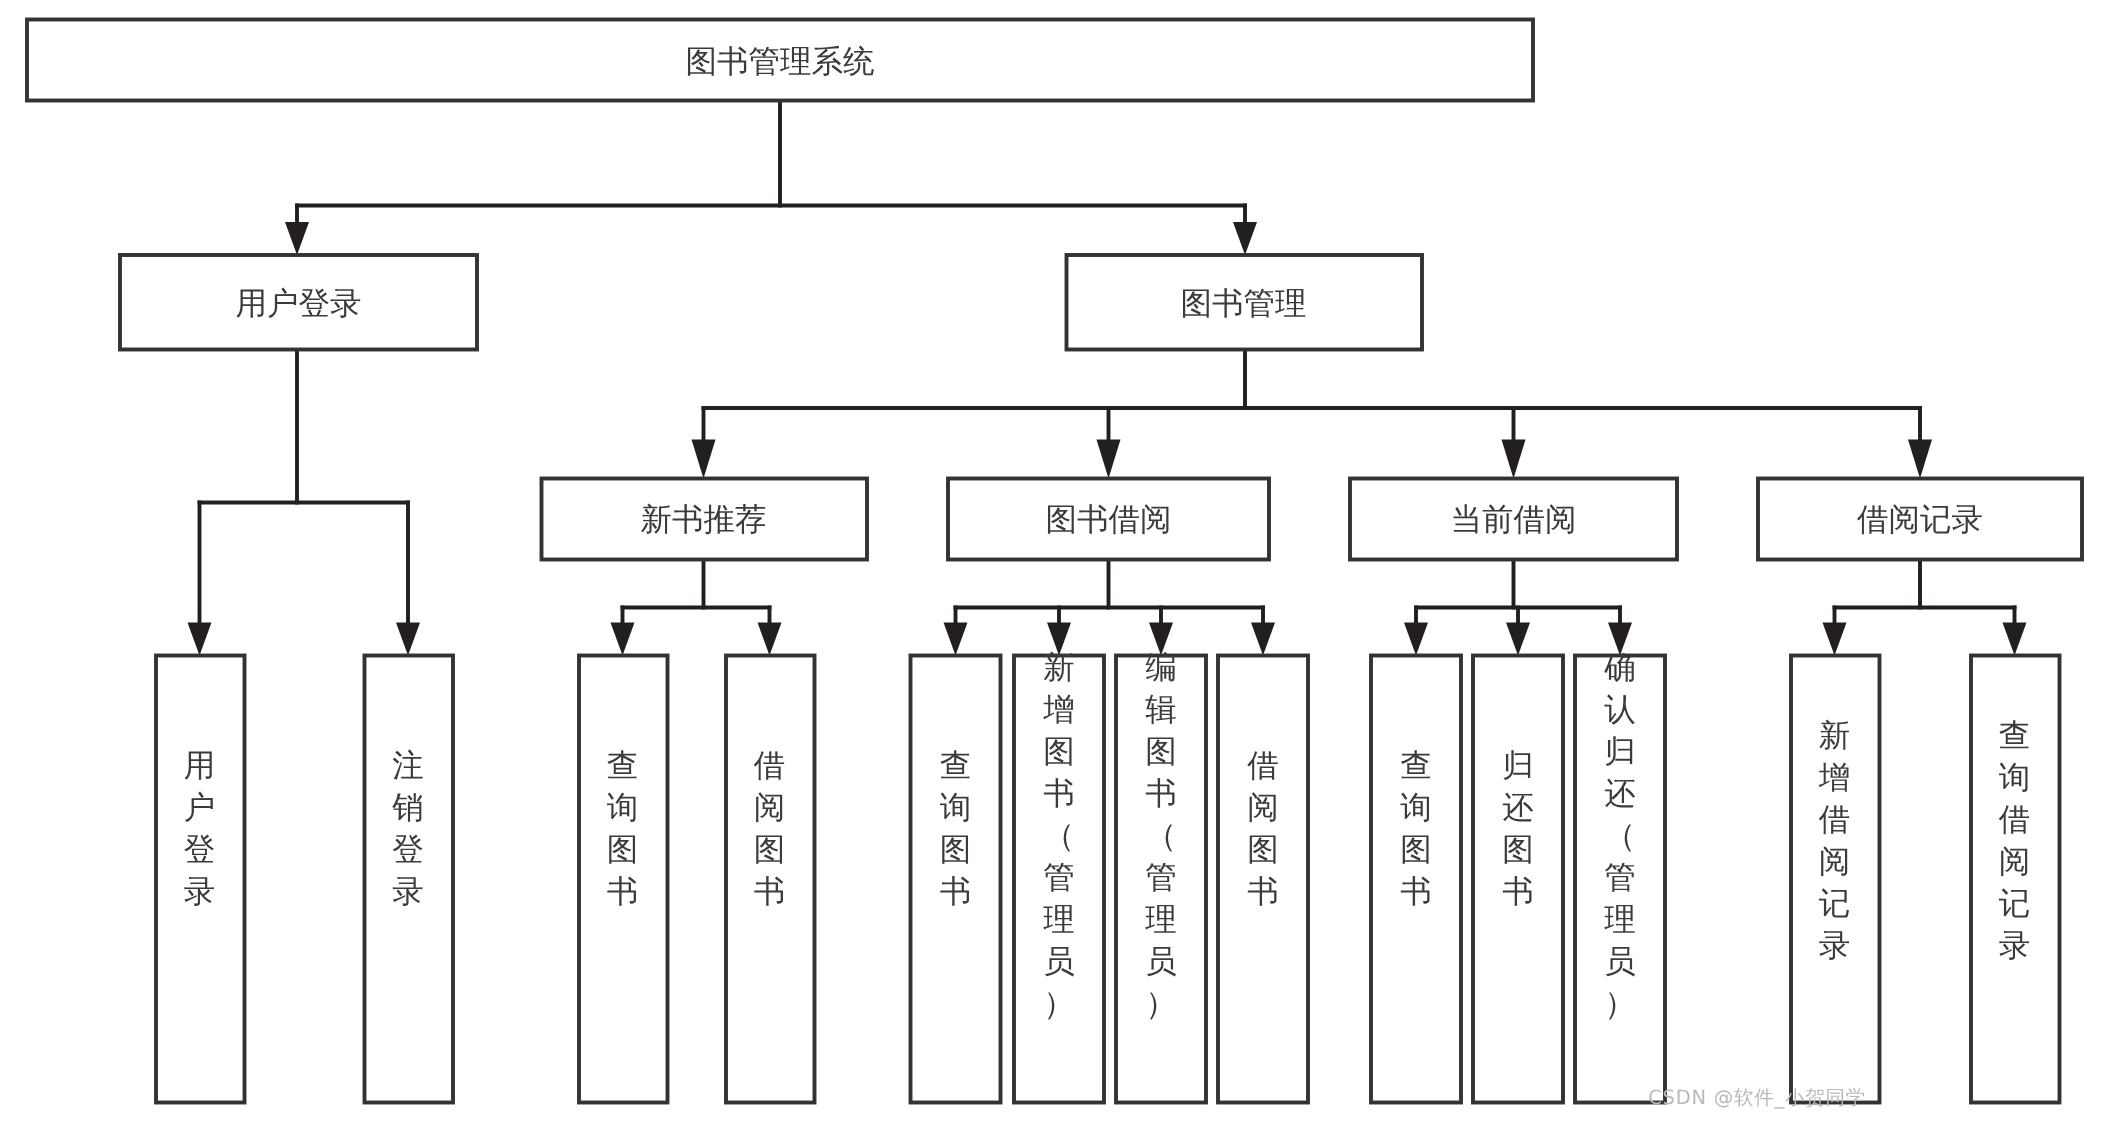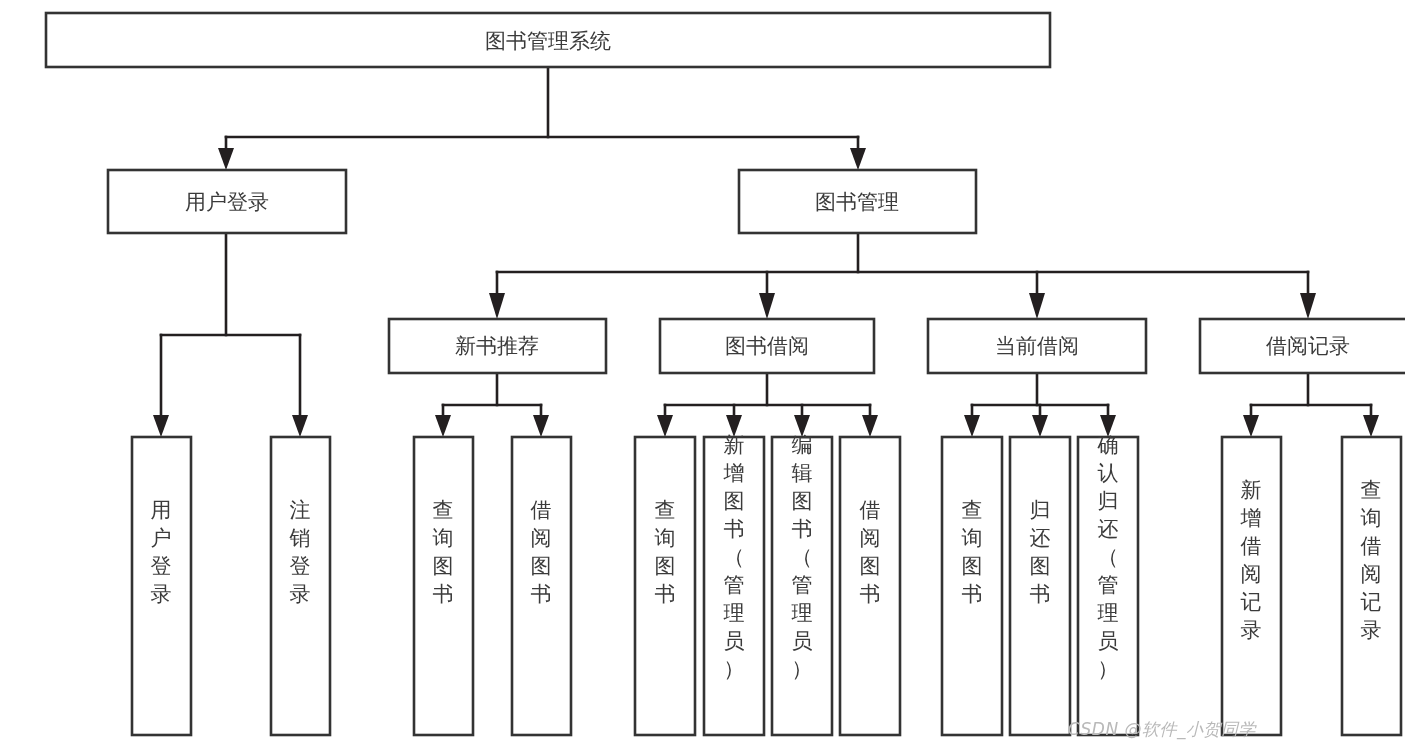--- a/index.html
+++ b/index.html
@@ -13,21 +13,20 @@
     font-family: "DejaVu Sans", "Liberation Sans", sans-serif;
     overflow: hidden;
     position: relative;
   }
   #diagram-root {
     position: absolute;
     left: 0;
     top: 0;
     width: 1252px;
     height: 747px;
-    margin-left: 28px;
   }
   svg.diagram {
     display: block;
     width: 1405px;
     height: 747px;
   }
   .node-box {
     fill: #ffffff;
     stroke: #333333;
     stroke-width: 2.6;
@@ -50,29 +49,28 @@
     dominant-baseline: central;
   }
   .node-label-v {
     font-family: "DejaVu Sans", "Liberation Sans", sans-serif;
     font-size: 21px;
     fill: #3b3b3b;
     text-anchor: middle;
   }
   .watermark-text {
     position: absolute;
-    right: 24px;
+    right: 8px;
     bottom: 6px;
     font-family: "DejaVu Sans", "Liberation Sans", sans-serif;
-    font-size: 17px;
+    font-size: 13px;
     color: #b9b9b9;
     letter-spacing: 0.5px;
     white-space: nowrap;
     pointer-events: none;
-    font-style: italic;
   }
 </style>
 </head>
 <body>
 
 <div id="diagram-root">
   <svg class="diagram" viewBox="0 0 1405 747" xmlns="http://www.w3.org/2000/svg">
 
     <g>
 

